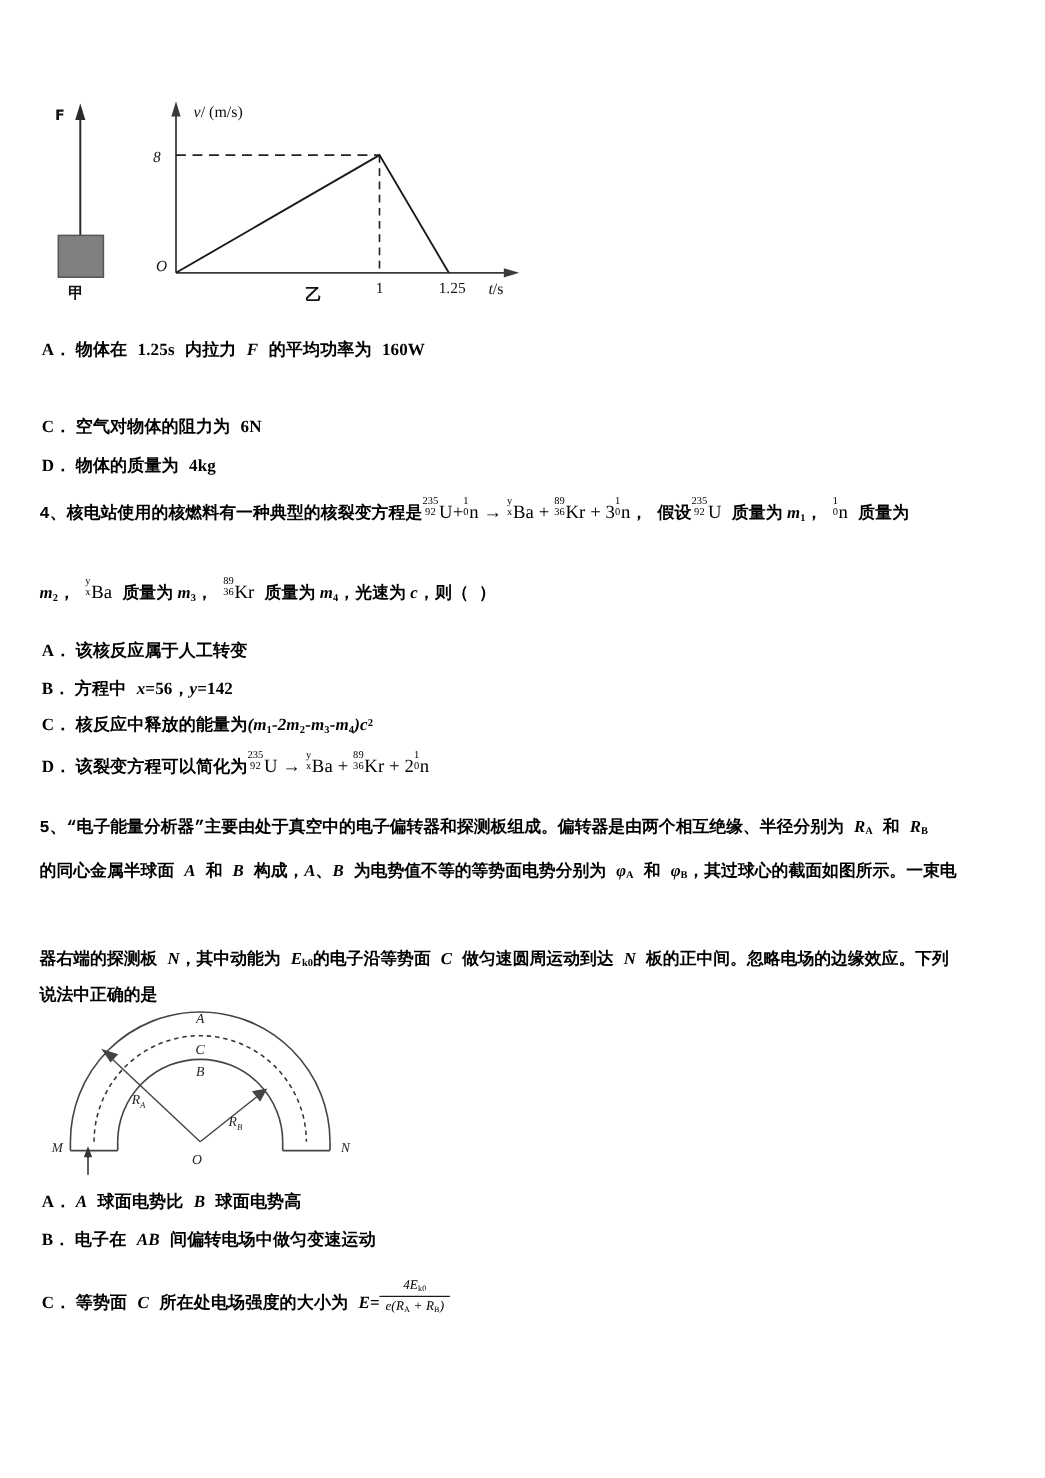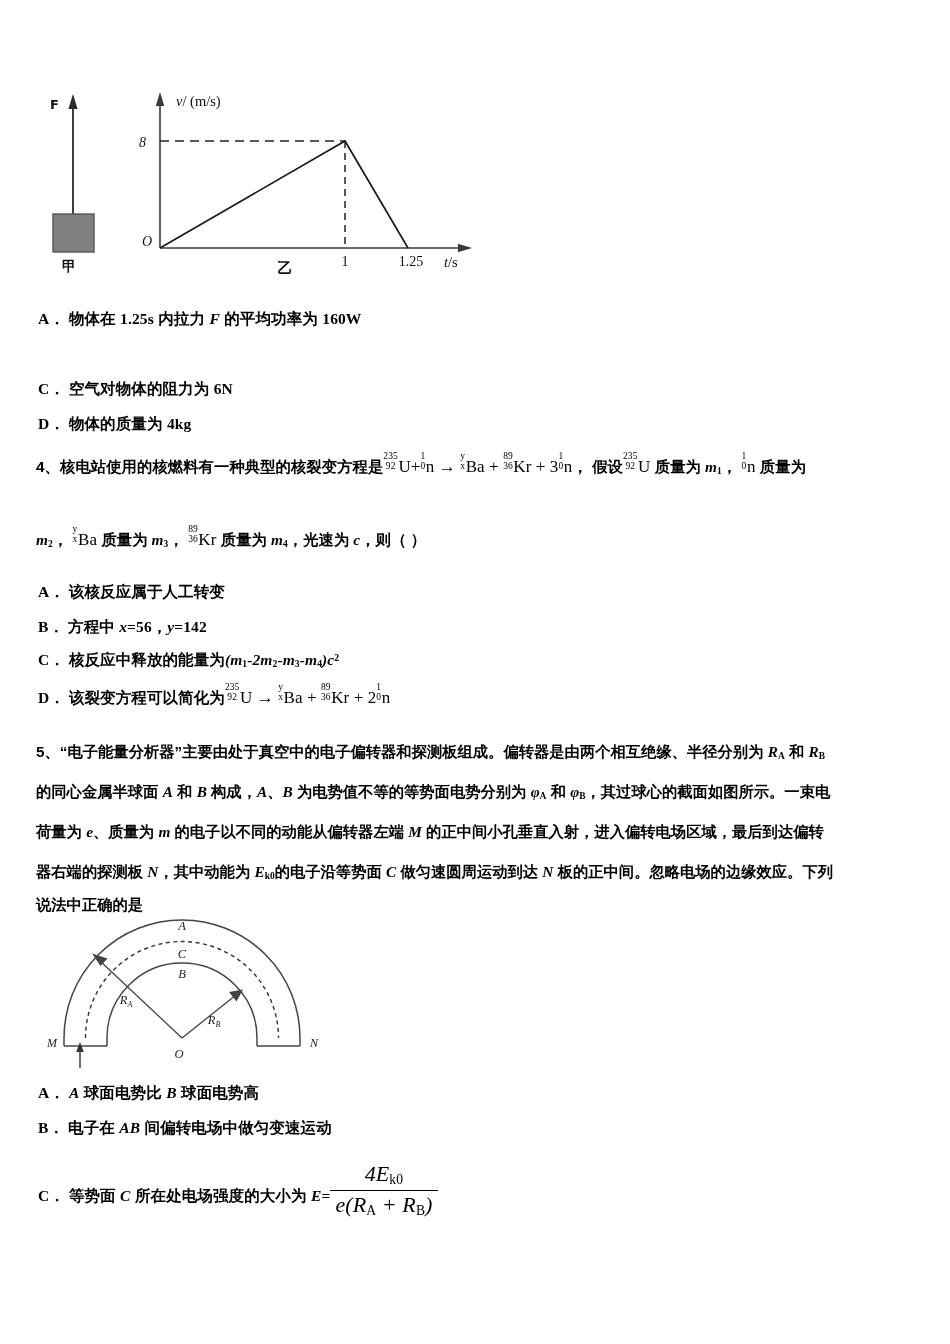--- a/index.html
+++ b/index.html
@@ -29,21 +29,21 @@
     font-weight: bold;
     letter-spacing: 0.1px;
     white-space: nowrap;
     line-height: 1.2;
   }
   .opt-label {
     font-family: "Liberation Serif", serif;
     font-weight: bold;
   }
   .cn {
-    font-family: Liberation Sans, sans-serif;
+    font-family: Liberation Mono, monospace;
     font-weight: bold;
   }
   .ital { font-style: italic; }
   .para {
     position: absolute;
     font-size: 15.3px;
     font-weight: bold;
     line-height: 1.25;
     white-space: nowrap;
   }
@@ -75,21 +75,21 @@
   .nuc .pre span { display: block; }
   .nuc .sym { font-size: 17px; }
 
   
   .frac {
     display: inline-block;
     vertical-align: middle;
     text-align: center;
     font-family: "Liberation Serif", serif;
     font-weight: normal;
-    font-size: 22px;
+    font-size: 12px;
     position: relative;
     top: -7px;
   }
   .frac .num {
     display: block;
     border-bottom: 1.2px solid #000;
     padding: 0 5px 1px 5px;
     font-style: italic;
   }
   .frac .den {
@@ -219,23 +219,20 @@
   </div>
 
   <div class="para" style="left:36px; top:742px;">
     <span class="cn">5、“电子能量分析器”主要由处于真空中的电子偏转器和探测板组成。偏转器是由两个相互绝缘、半径分别为 </span><span class="ital">R</span><span class="ital"><sub>A</sub></span><span class="cn"> 和 </span><span class="ital">R</span><span class="ital"><sub>B</sub></span>
   </div>
 
   <div class="para" style="left:36px; top:782px;">
     <span class="cn">的同心金属半球面 </span><span class="ital">A</span><span class="cn"> 和 </span><span class="ital">B</span><span class="cn"> 构成，</span><span class="ital">A</span><span class="cn">、</span><span class="ital">B</span><span class="cn"> 为电势值不等的等势面电势分别为 </span><span class="ital">φ</span><span class="ital"><sub>A</sub></span><span class="cn"> 和 </span><span class="ital">φ</span><span class="ital"><sub>B</sub></span><span class="cn">，其过球心的截面如图所示。一束电</span>
   </div>
 
-  <div class="para" style="left:36px; top:822px;">
-    <span class="cn">荷量为 </span><span class="ital">e</span><span class="cn">、质量为 </span><span class="ital">m</span><span class="cn"> 的电子以不同的动能从偏转器左端 </span><span class="ital">M</span><span class="cn"> 的正中间小孔垂直入射，进入偏转电场区域，最后到达偏转</span>
-  </div>
 
   <div class="para" style="left:36px; top:862px;">
     <span class="cn">器右端的探测板 </span><span class="ital">N</span><span class="cn">，其中动能为 </span><span class="ital">E</span><span class="ital"><sub>k0</sub></span><span class="cn">的电子沿等势面 </span><span class="ital">C</span><span class="cn"> 做匀速圆周运动到达 </span><span class="ital">N</span><span class="cn"> 板的正中间。忽略电场的边缘效应。下列</span>
   </div>
 
   <div class="para" style="left:36px; top:895px;">
     <span class="cn">说法中正确的是</span>
   </div>
 
   <div id="fig-analyser">

